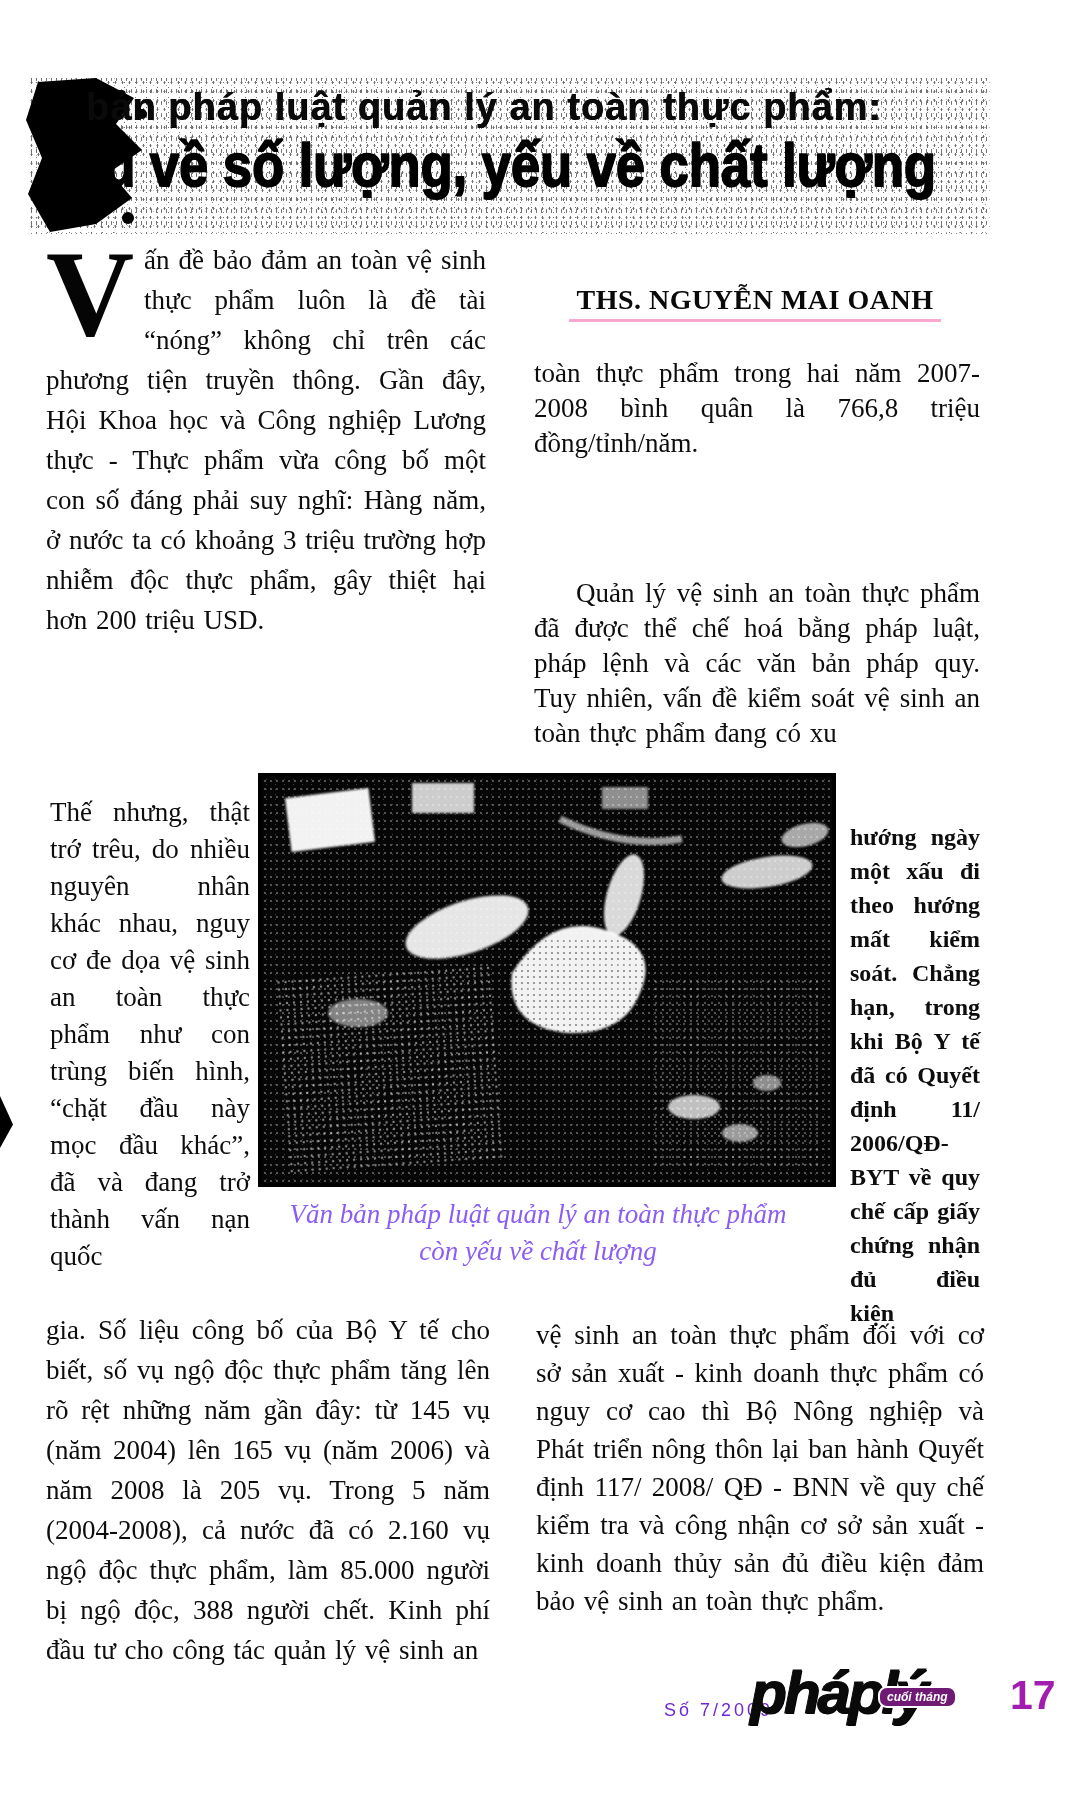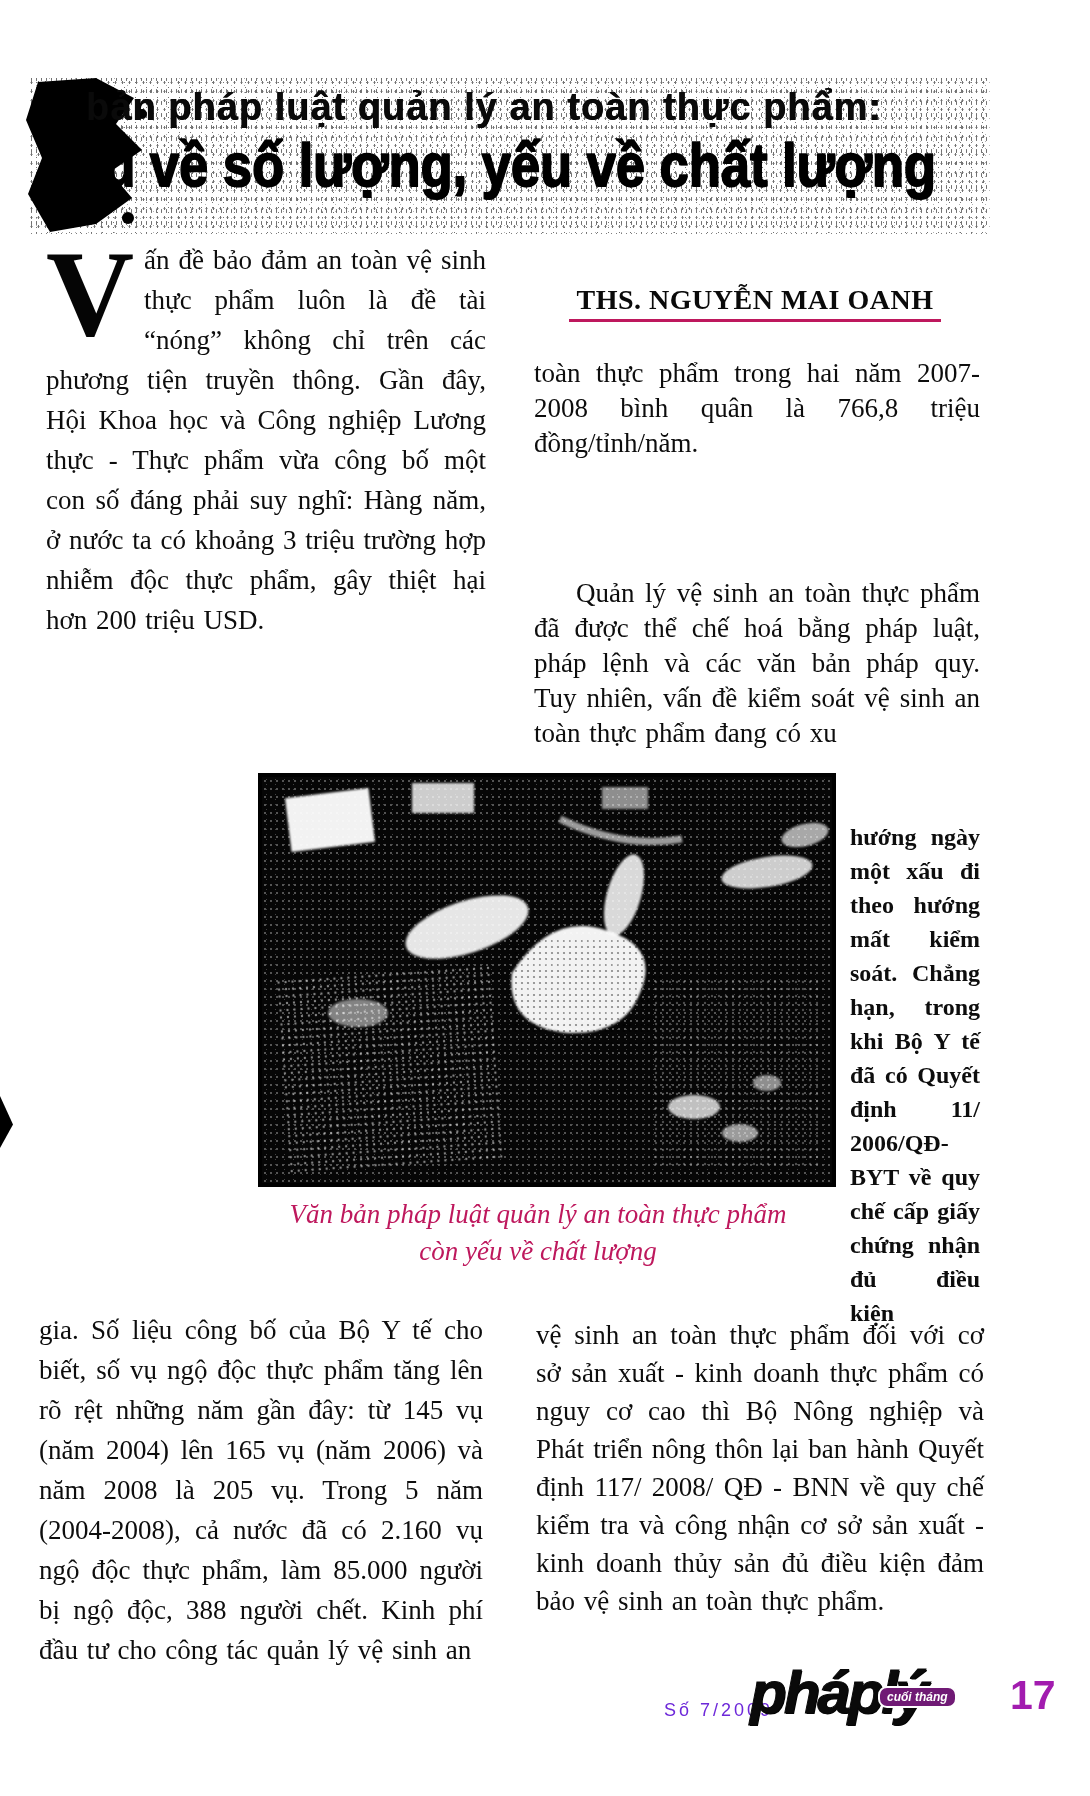--- a/index.html
+++ b/index.html
@@ -44,37 +44,37 @@
   .rcol{line-height:35px;}
   .narrow{line-height:37px;}
   .narrow-r{line-height:34px; font-size:24px;}
   .dropcap{
     float:left; font-size:122px; line-height:96px; font-weight:700;
     padding:6px 10px 0 0; color:#050505;
   }
   .author-wrap{position:absolute; left:530px; top:284px; width:450px; text-align:center;}
   .author{
     display:inline-block; font-size:28px; font-weight:700; letter-spacing:.5px;
-    border-bottom:3px solid #be185d; padding:0 8px 3px 8px; color:#0a0a0a;
+    border-bottom:3px solid #f9a8d4; padding:0 8px 3px 8px; color:#0a0a0a;
   }
   
   .photo{
     position:absolute; left:258px; top:773px; width:578px; height:414px;
     border:4px solid #000; box-sizing:border-box; background:#050505;
   }
   .photo::after{
     content:""; position:absolute; inset:0; pointer-events:none; opacity:.35;
     background-image:
       radial-gradient(rgba(255,255,255,.9) .7px, transparent 1px),
       radial-gradient(rgba(255,255,255,.7) .6px, transparent .9px);
     background-size:6px 8px, 9px 5px;
   }
   .caption{
     position:absolute; left:278px; top:1196px; width:520px;
-    font-size:27px; line-height:37px; font-style:italic; text-align:center; color:#be185d;
+    font-size:27px; line-height:37px; font-style:italic; text-align:center; color:#8b5cf6;
   }
   
   .edge-artifact{
     position:absolute; left:0; top:1096px; width:13px; height:52px; background:#000;
     clip-path:polygon(0 0, 100% 55%, 0 100%);
   }
   
   .footer-issue{
     position:absolute; left:664px; top:1700px;
     font-family:Liberation Sans, sans-serif;
@@ -114,22 +114,23 @@
     </svg>
     <div class="kicker">bản pháp luật quản lý an toàn thực phẩm:</div>
     <div class="headline">ều về số lượng, yếu về chất lượng</div>
   </div>
 
   <div class="txt" style="left:46px; top:240px; width:440px;">
     <span class="dropcap">V</span><span>ấn đề bảo đảm an toàn vệ sinh thực phẩm luôn là đề tài “nóng” không chỉ trên các phương tiện truyền thông. Gần đây, Hội Khoa học và Công nghiệp Lương thực - Thực phẩm vừa công bố một con số đáng phải suy nghĩ: Hàng năm, ở nước ta có khoảng 3 triệu trường hợp nhiễm độc thực phẩm, gây thiệt hại hơn 200 triệu USD.</span>
   </div>
 
 
+  <div class="txt narrow" style="left:50px; top:794px; width:200px;">Thế nhưng, thật trớ trêu, do nhiều nguyên nhân khác nhau, nguy cơ đe dọa vệ sinh an toàn thực phẩm như con trùng biến hình, “chặt đầu này mọc đầu khác”, đã và đang trở thành vấn nạn quốc</div>
 
-  <div class="txt" style="left:39px; top:1310px; width:444px;font-family:Liberation Serif, serif;">gia. Số liệu công bố của Bộ Y tế cho biết, số vụ ngộ độc thực phẩm tăng lên rõ rệt những năm gần đây: từ 145 vụ (năm 2004) lên 165 vụ (năm 2006) và năm 2008 là 205 vụ. Trong 5 năm (2004-2008), cả nước đã có 2.160 vụ ngộ độc thực phẩm, làm 85.000 người bị ngộ độc, 388 người chết. Kinh phí đầu tư cho công tác quản lý vệ sinh an</div>
+  <div class="txt" style="left:46px; top:1310px; width:444px;font-family:Liberation Serif, serif;">gia. Số liệu công bố của Bộ Y tế cho biết, số vụ ngộ độc thực phẩm tăng lên rõ rệt những năm gần đây: từ 145 vụ (năm 2004) lên 165 vụ (năm 2006) và năm 2008 là 205 vụ. Trong 5 năm (2004-2008), cả nước đã có 2.160 vụ ngộ độc thực phẩm, làm 85.000 người bị ngộ độc, 388 người chết. Kinh phí đầu tư cho công tác quản lý vệ sinh an</div>
 
   <div class="author-wrap">
     <span class="author">THS. NGUYỄN MAI OANH</span>
   </div>
 
   <div class="txt rcol" style="left:534px; top:356px; width:446px;">toàn thực phẩm trong hai năm 2007- 2008 bình quân là 766,8 triệu đồng/tỉnh/năm.</div>
 
 
   <div class="txt rcol indent" style="left:534px; top:568px; width:446px;margin-top:8px;">Quản lý vệ sinh an toàn thực phẩm đã được thể chế hoá bằng pháp luật, pháp lệnh và các văn bản pháp quy. Tuy nhiên, vấn đề kiểm soát vệ sinh an toàn thực phẩm đang có xu</div>
 

